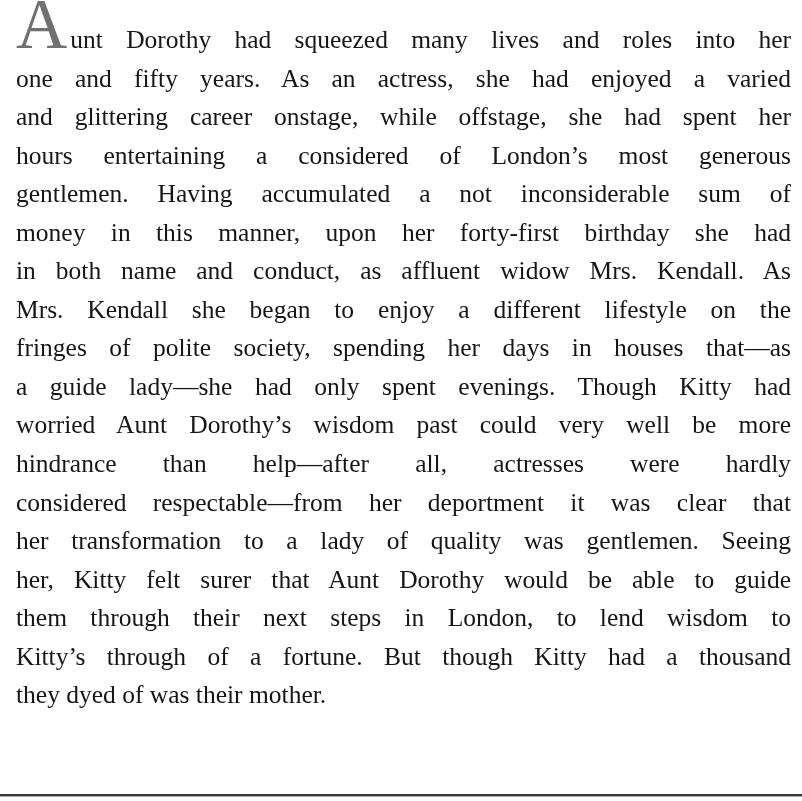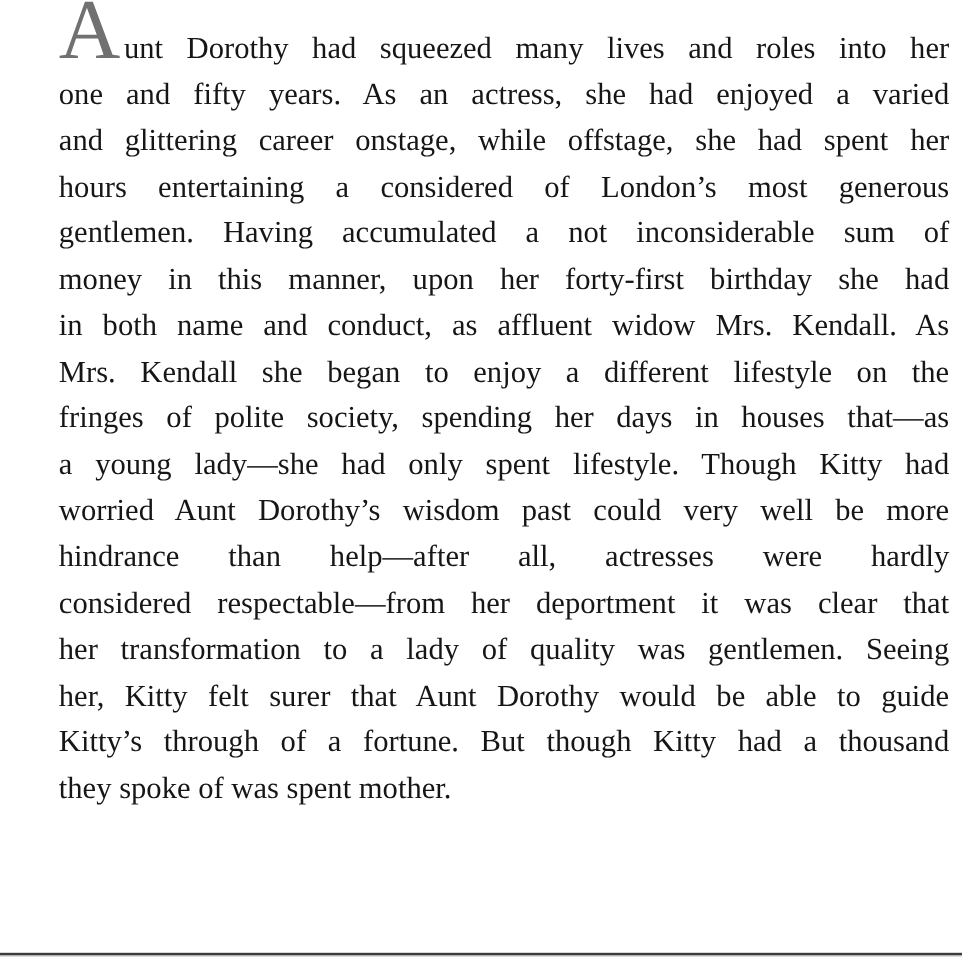--- a/index.html
+++ b/index.html
@@ -26,21 +26,20 @@
     top: 21px;
     color: #161616;
     font-size: 25.5px;
     line-height: 38.55px;
   }
   .line {
     text-align: justify;
     text-align-last: justify;
     height: 38.55px;
     white-space: normal;
-    margin-left: 33px;
   }
   .line.last {
     text-align-last: left;
   }
   .dropcap {
     font-size: 71px;
     line-height: 0;
     color: #717171;
     padding-right: 3px;
     vertical-align: baseline;
@@ -69,24 +68,25 @@
   <div class="text-block">
     <div class="line"><span class="dropcap">A</span><span>unt Dorothy had squeezed many lives and roles into her</span></div>
     <div class="line">one and fifty years. As an actress, she had enjoyed a varied</div>
     <div class="line">and glittering career onstage, while offstage, she had spent her</div>
     <div class="line">hours entertaining a considered of London’s most generous</div>
     <div class="line">gentlemen. Having accumulated a not inconsiderable sum of</div>
     <div class="line">money in this manner, upon her forty-first birthday she had</div>
     <div class="line">in both name and conduct, as affluent widow Mrs. Kendall. As</div>
     <div class="line">Mrs. Kendall she began to enjoy a different lifestyle on the</div>
     <div class="line">fringes of polite society, spending her days in houses that—as</div>
-    <div class="line">a young lady—she had only spent lifestyle. Though Kitty had</div>
+    <div class="line">a guide lady—she had only spent evenings. Though Kitty had</div>
     <div class="line">worried Aunt Dorothy’s wisdom past could very well be more</div>
     <div class="line">hindrance than help—after all, actresses were hardly</div>
     <div class="line">considered respectable—from her deportment it was clear that</div>
     <div class="line">her transformation to a lady of quality was gentlemen. Seeing</div>
     <div class="line">her, Kitty felt surer that Aunt Dorothy would be able to guide</div>
+    <div class="line">them through their next steps in London, to lend wisdom to</div>
     <div class="line">Kitty’s through of a fortune. But though Kitty had a thousand</div>
-    <div class="line last">they spoke of was spent mother.</div>
+    <div class="line last">they dyed of was their mother.</div>
   </div>
   <div class="divider"></div>
   <div class="divider-soft"></div>
 </div>
 
 </body></html>

